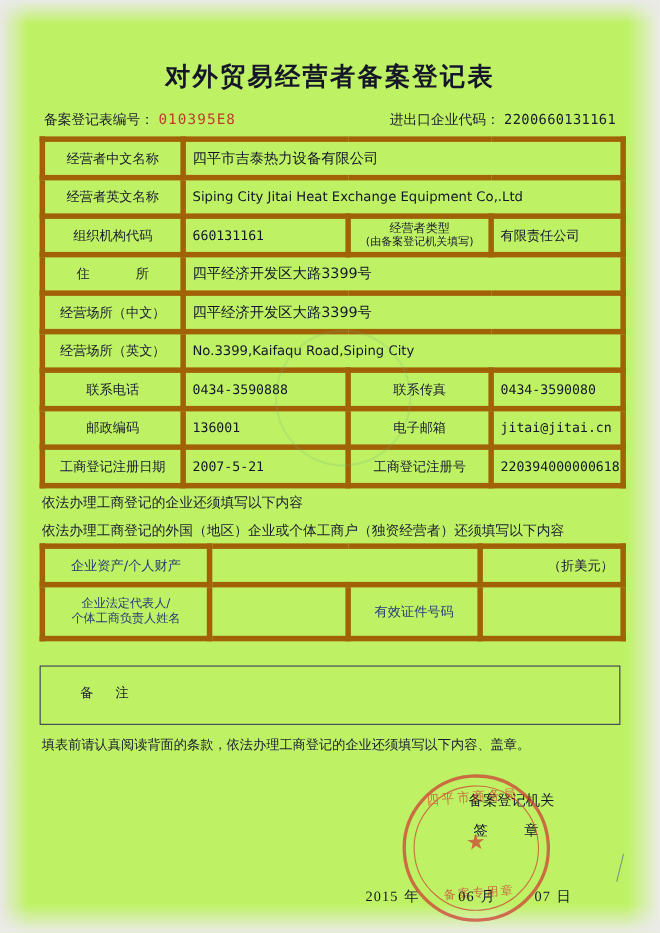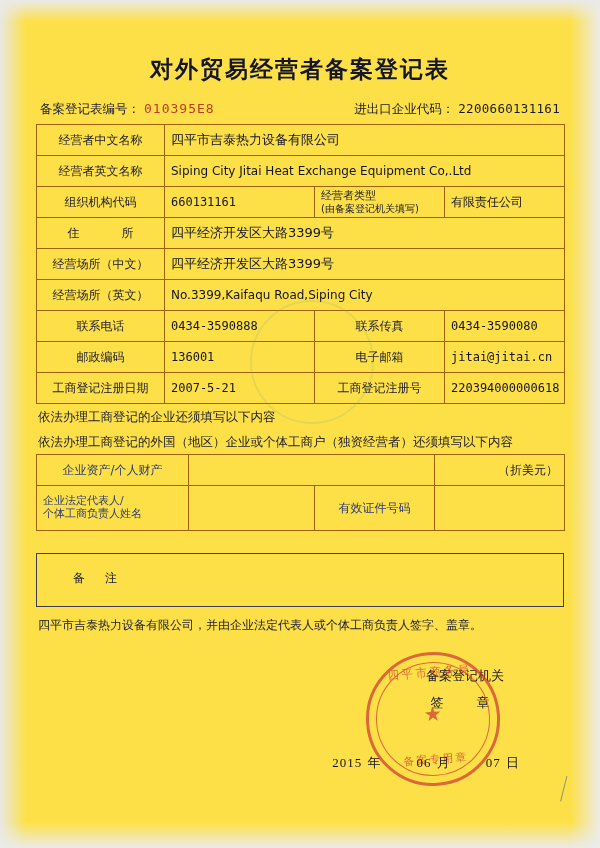--- a/index.html
+++ b/index.html
@@ -11,21 +11,21 @@
     width: 600px;
     height: 848px;
     font-family: "Liberation Sans", sans-serif;
     color: #1a1a2e;
     position: relative;
     overflow: hidden;
   }
   .page {
     position: absolute;
     inset: 0;
-    background: #fde047;
+    background: #bef264;
   }
   
   .scan-edge-left {
     position: absolute;
     left: 0; top: 0; bottom: 0; width: 26px;
     background: linear-gradient(to right, #e8e8e4, rgba(255,255,255,0));
     pointer-events: none;
   }
   .scan-edge-right {
     position: absolute;
@@ -93,21 +93,21 @@
     color: #1b1b30;
     letter-spacing: .3px;
   }
 
   table.main {
     border-collapse: collapse;
     width: 100%;
     table-layout: fixed;
   }
   table.main td {
-    border: 1px solid #a16207;
+    border: 5px solid #a16207;
     height: 26px;
     padding: 2px 6px;
     font-size: 12px;
     vertical-align: middle;
   }
   td.lbl {
     text-align: center;
     font-family: "DejaVu Sans", sans-serif;
     font-size: 12px;
     color: #1b1b30;
@@ -127,21 +127,21 @@
     font-family: "DejaVu Sans Mono", monospace;
     font-size: 12px;
   }
   td.val.hand {
     font-family: "DejaVu Sans", sans-serif;
     font-size: 13px;
     margin-top: 20px;
   }
   .two-line {
     line-height: 1.15;
-    text-align: left;
+    text-align: center;
     font-size: 11px;
   }
   .two-line .l1 { display: block; }
   .two-line .l2 { display: block; font-size: 10px; }
 
   .section-head {
     font-family: "DejaVu Sans", sans-serif;
     font-size: 12.5px;
     padding: 5px 2px 3px 2px;
     color: #1b1b30;
@@ -399,21 +399,21 @@
           <td class="val"></td>
         </tr>
       </tbody>
     </table>
 
     <div class="remark-box">
       <div class="remark-label">备　注</div>
       <div style="flex:1"></div>
     </div>
 
-    <div class="footnote">四平市吉泰热力设备有限公司，并由企业法定代表人或个体工商负责人签字、盖章。</div>
+    <div class="footnote">填表前请认真阅读背面的条款，依法办理工商登记的企业还须填写以下内容、盖章。</div>
 
     <div class="signature-zone">
       <div class="sig-lines">
         <div>备案登记机关</div>
         <div class="l2">签　章</div>
       </div>
 
       <div class="seal">
         <div class="seal-inner"></div>
         <div class="seal-arc">四平市商务局</div>

